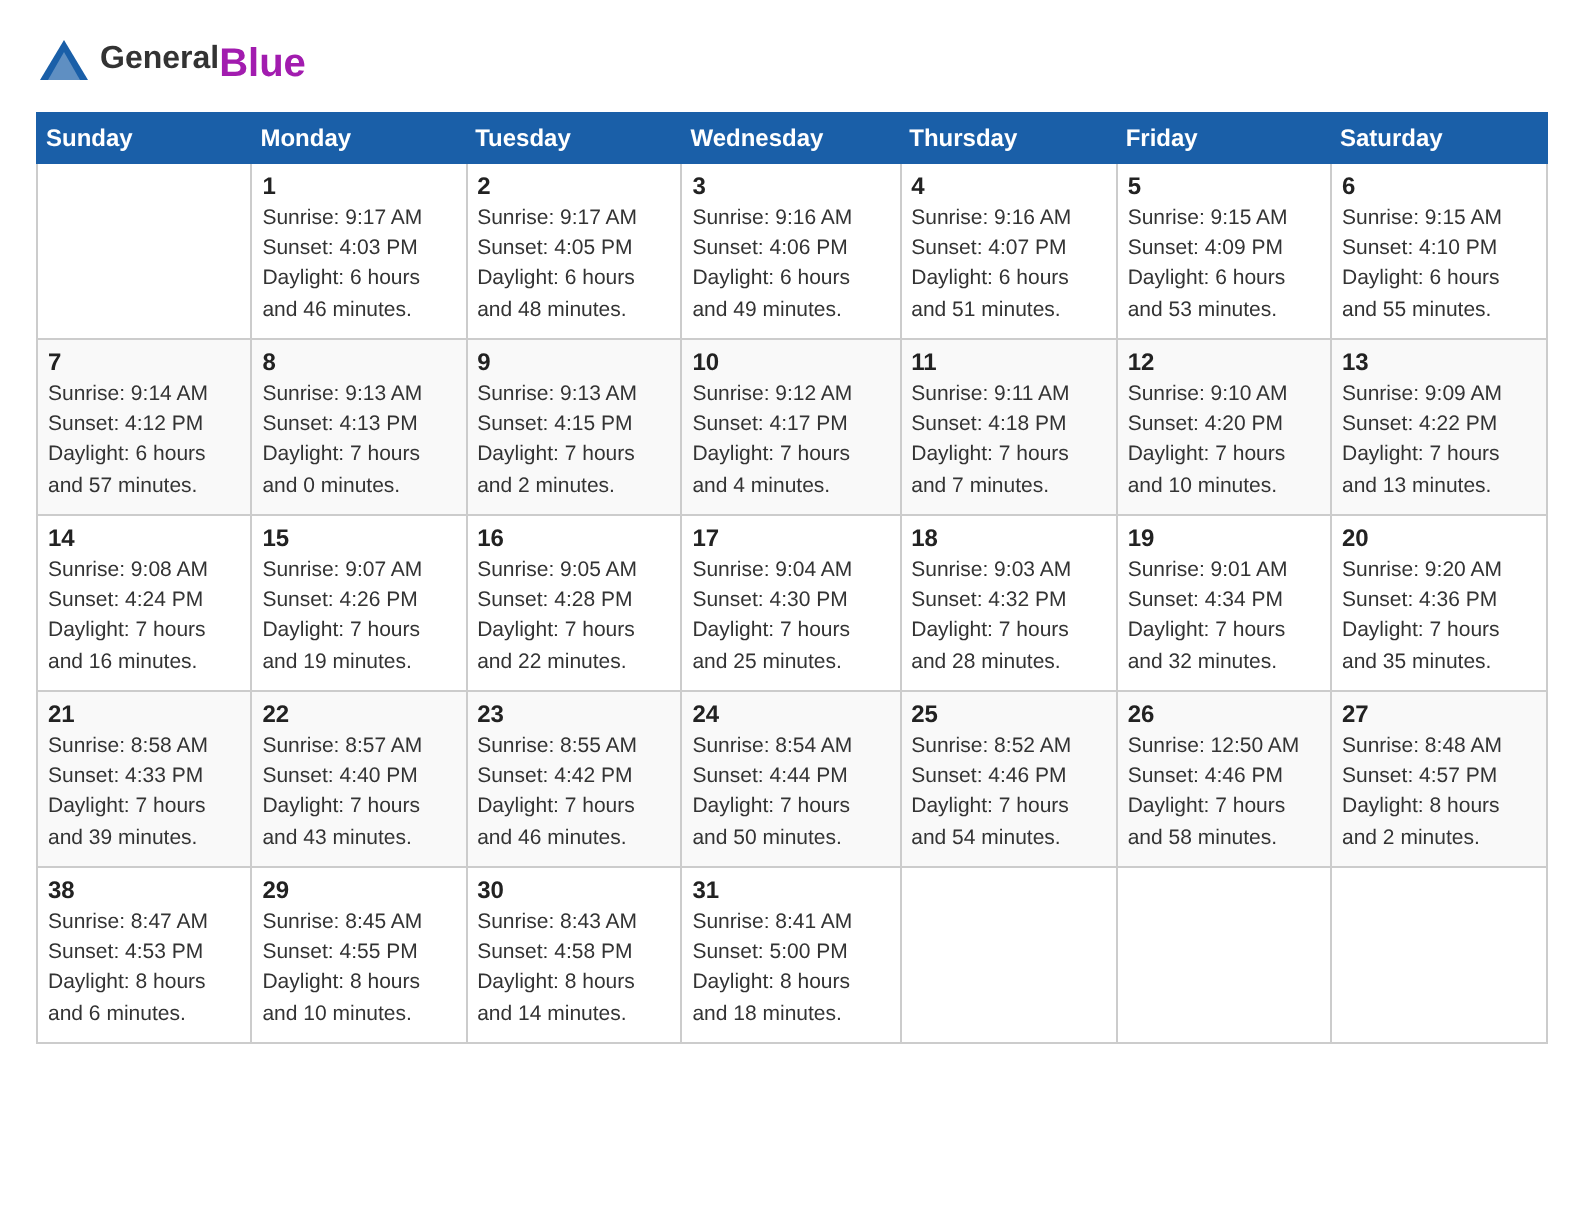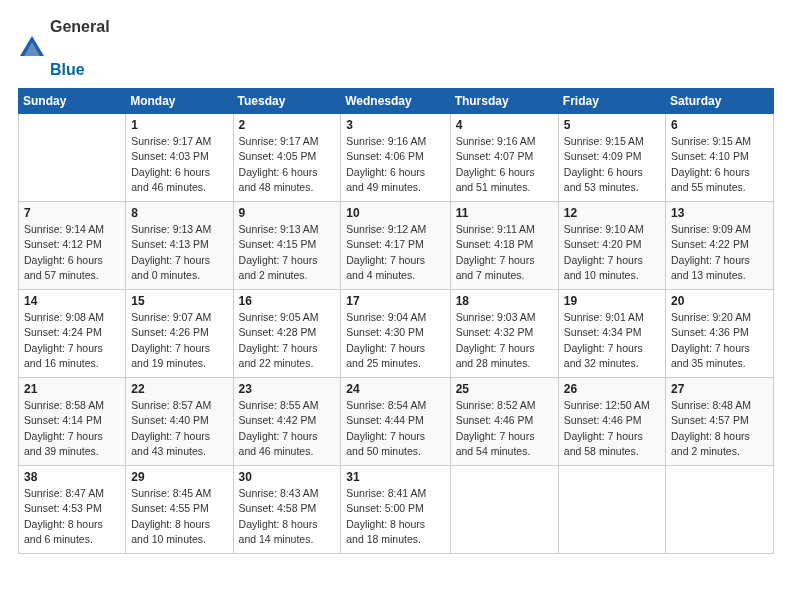--- a/index.html
+++ b/index.html
@@ -21,33 +21,32 @@
       justify-content: space-between;
       align-items: flex-start;
       margin-bottom: 10px;
     }
     .logo {
       display: flex;
       align-items: center;
     }
     .logo-text {
       display: flex;
-      flex-direction: column;
+      flex-direction: row;
       line-height: 1.1;
-      gap: 25px;
     }
     .logo-general {
       font-size: 16px;
       font-weight: bold;
       color: #333;
     }
     .logo-blue {
-      font-size: 16px;
-      font-weight: bold;
-      color: #0369a1;
+      font-size: 20px;
+      font-weight: bold;
+      color: #a21caf;
     }
     .logo-icon {
       width: 28px;
       height: 28px;
       margin-right: 4px;
     }
     .title-block {
       text-align: right;
     }
     .month-title {
@@ -280,21 +279,21 @@
             <div class="day-info">Sunrise: 9:20 AM</div>
             <div class="day-info">Sunset: 4:36 PM</div>
             <div class="day-info">Daylight: 7 hours</div>
             <div class="day-info">and 35 minutes.</div>
           </td>
         </tr>
         <tr class="week-row">
           <td>
             <span class="day-num">21</span>
             <div class="day-info">Sunrise: 8:58 AM</div>
-            <div class="day-info">Sunset: 4:14 PM</div>
+            <div class="day-info">Sunset: 4:33 PM</div>
             <div class="day-info">Daylight: 7 hours</div>
             <div class="day-info">and 39 minutes.</div>
           </td>
           <td>
             <span class="day-num">22</span>
             <div class="day-info">Sunrise: 8:57 AM</div>
             <div class="day-info">Sunset: 4:40 PM</div>
             <div class="day-info">Daylight: 7 hours</div>
             <div class="day-info">and 43 minutes.</div>
           </td>

